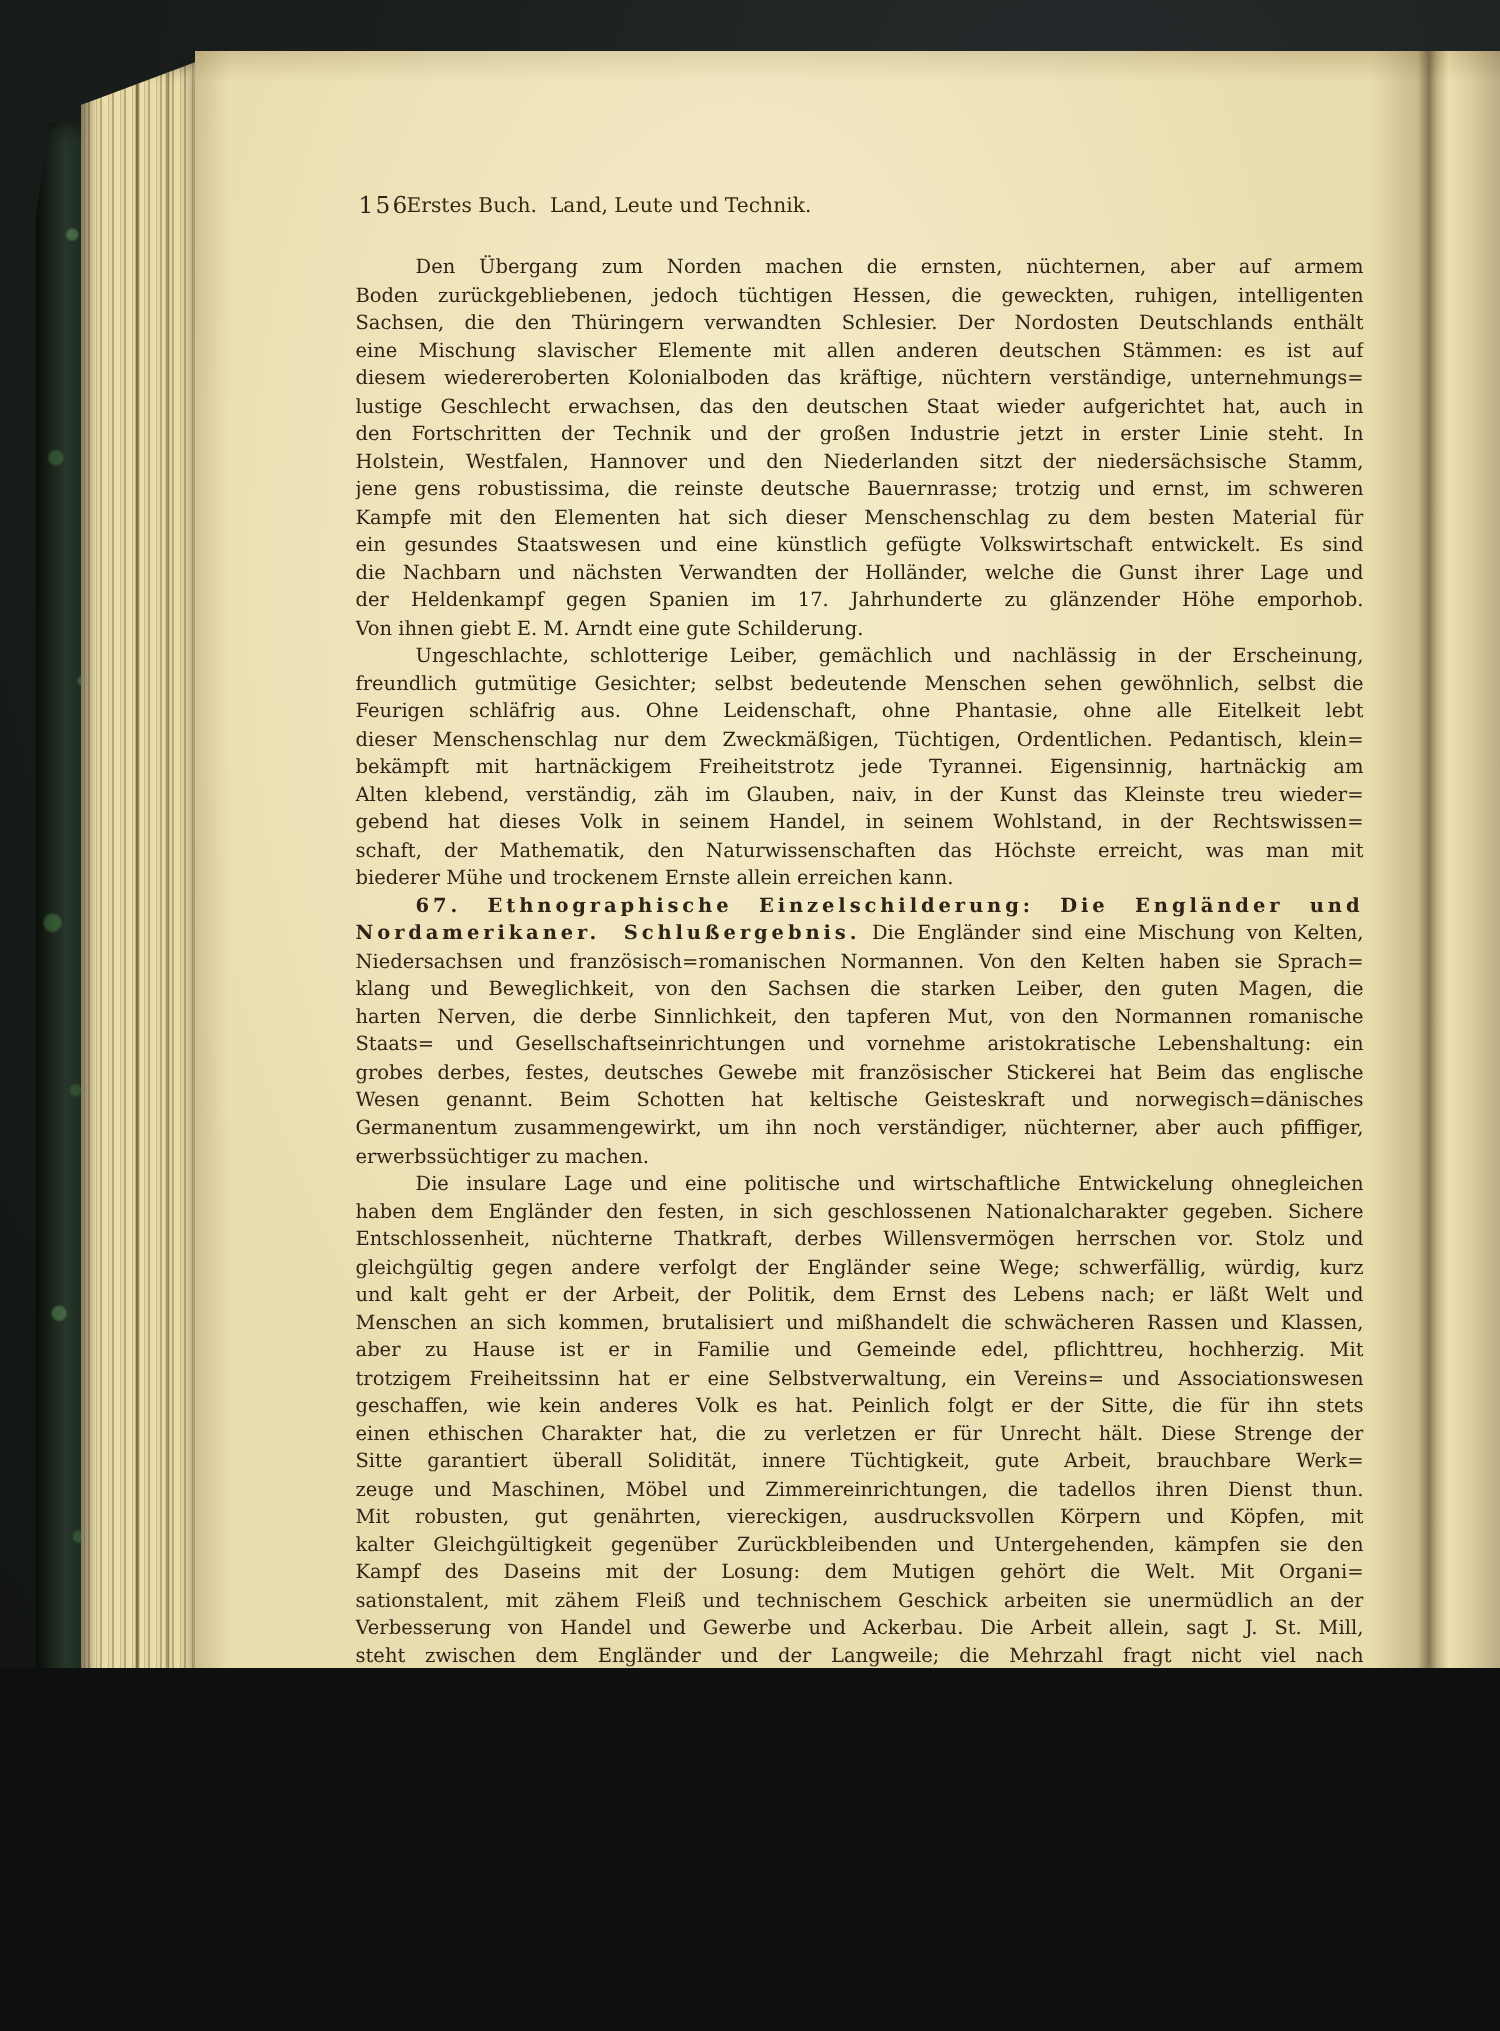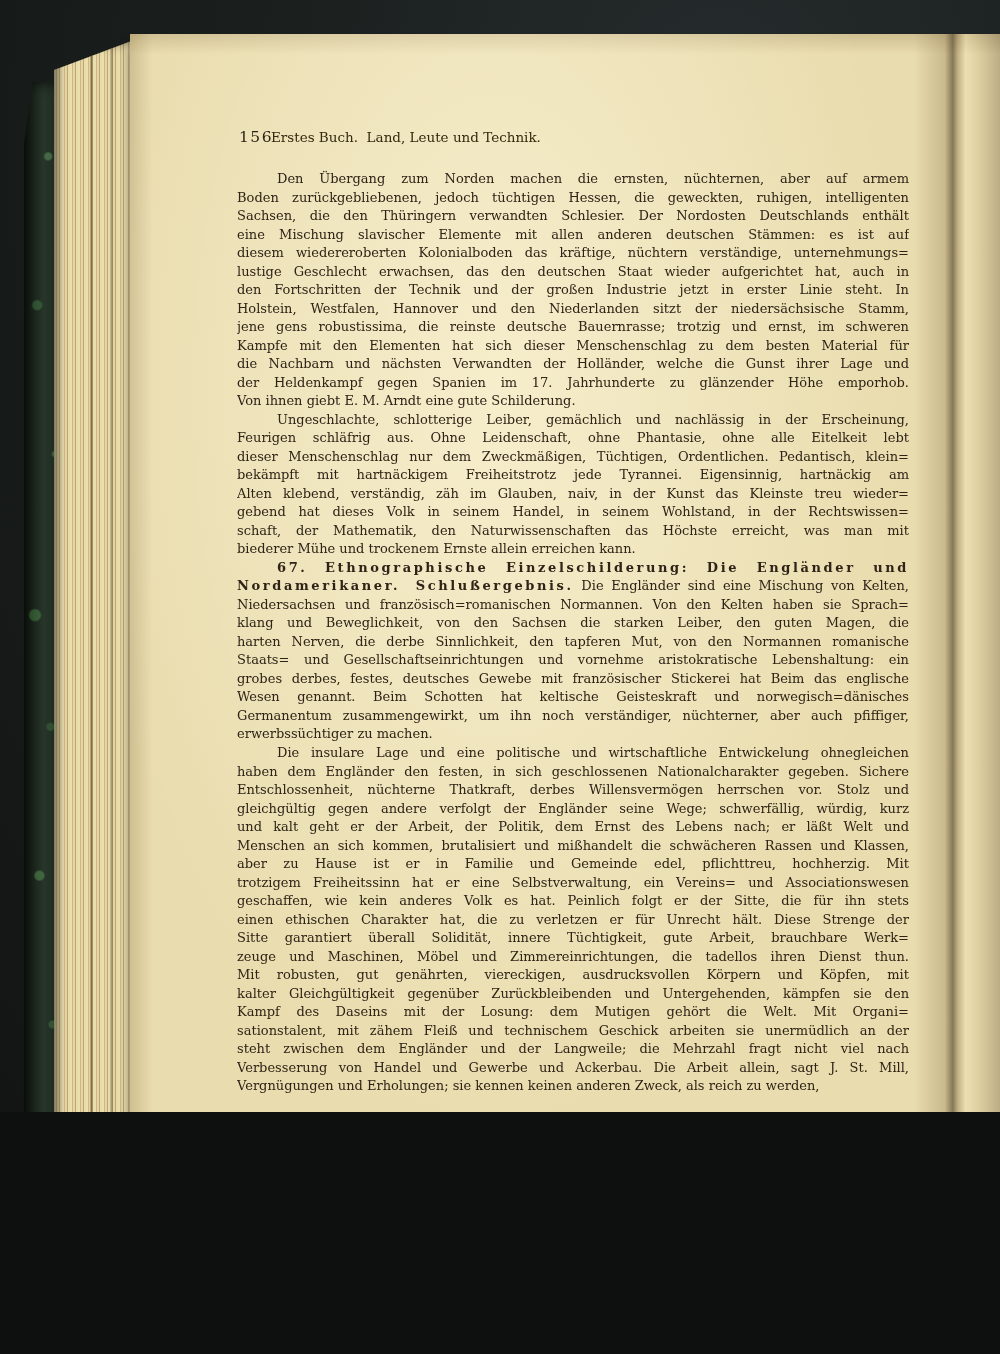--- a/index.html
+++ b/index.html
@@ -89,26 +89,28 @@
           <div class="line">Den Übergang zum Norden machen die ernsten, nüchternen, aber auf armem</div>
           <div class="line">Boden zurückgebliebenen, jedoch tüchtigen Hessen, die geweckten, ruhigen, intelligenten</div>
           <div class="line">Sachsen, die den Thüringern verwandten Schlesier. Der Nordosten Deutschlands enthält</div>
           <div class="line">eine Mischung slavischer Elemente mit allen anderen deutschen Stämmen: es ist auf</div>
           <div class="line">diesem wiedereroberten Kolonialboden das kräftige, nüchtern verständige, unternehmungs=</div>
           <div class="line">lustige Geschlecht erwachsen, das den deutschen Staat wieder aufgerichtet hat, auch in</div>
           <div class="line">den Fortschritten der Technik und der großen Industrie jetzt in erster Linie steht. In</div>
           <div class="line">Holstein, Westfalen, Hannover und den Niederlanden sitzt der niedersächsische Stamm,</div>
           <div class="line">jene gens robustissima, die reinste deutsche Bauernrasse; trotzig und ernst, im schweren</div>
           <div class="line">Kampfe mit den Elementen hat sich dieser Menschenschlag zu dem besten Material für</div>
+          <div class="line">ein gesundes Staatswesen und eine künstlich gefügte Volkswirtschaft entwickelt. Es sind</div>
           <div class="line">die Nachbarn und nächsten Verwandten der Holländer, welche die Gunst ihrer Lage und</div>
           <div class="line">der Heldenkampf gegen Spanien im 17. Jahrhunderte zu glänzender Höhe emporhob.</div>
           <div class="line last">Von ihnen giebt E. M. Arndt eine gute Schilderung.</div>
         </div>
         <div class="para">
           <div class="line">Ungeschlachte, schlotterige Leiber, gemächlich und nachlässig in der Erscheinung,</div>
+          <div class="line">freundlich gutmütige Gesichter; selbst bedeutende Menschen sehen gewöhnlich, selbst die</div>
           <div class="line">Feurigen schläfrig aus. Ohne Leidenschaft, ohne Phantasie, ohne alle Eitelkeit lebt</div>
           <div class="line">dieser Menschenschlag nur dem Zweckmäßigen, Tüchtigen, Ordentlichen. Pedantisch, klein=</div>
           <div class="line">bekämpft mit hartnäckigem Freiheitstrotz jede Tyrannei. Eigensinnig, hartnäckig am</div>
           <div class="line">Alten klebend, verständig, zäh im Glauben, naiv, in der Kunst das Kleinste treu wieder=</div>
           <div class="line">gebend hat dieses Volk in seinem Handel, in seinem Wohlstand, in der Rechtswissen=</div>
           <div class="line">schaft, der Mathematik, den Naturwissenschaften das Höchste erreicht, was man mit</div>
           <div class="line last">biederer Mühe und trockenem Ernste allein erreichen kann.</div>
         </div>
         <div class="para">
           <div class="line"><span class="spaced">67. Ethnographische Einzelschilderung: Die Engländer und</span></div>
@@ -132,19 +134,19 @@
           <div class="line">aber zu Hause ist er in Familie und Gemeinde edel, pflichttreu, hochherzig. Mit</div>
           <div class="line">trotzigem Freiheitssinn hat er eine Selbstverwaltung, ein Vereins= und Associationswesen</div>
           <div class="line">geschaffen, wie kein anderes Volk es hat. Peinlich folgt er der Sitte, die für ihn stets</div>
           <div class="line">einen ethischen Charakter hat, die zu verletzen er für Unrecht hält. Diese Strenge der</div>
           <div class="line">Sitte garantiert überall Solidität, innere Tüchtigkeit, gute Arbeit, brauchbare Werk=</div>
           <div class="line">zeuge und Maschinen, Möbel und Zimmereinrichtungen, die tadellos ihren Dienst thun.</div>
           <div class="line">Mit robusten, gut genährten, viereckigen, ausdrucksvollen Körpern und Köpfen, mit</div>
           <div class="line">kalter Gleichgültigkeit gegenüber Zurückbleibenden und Untergehenden, kämpfen sie den</div>
           <div class="line">Kampf des Daseins mit der Losung: dem Mutigen gehört die Welt. Mit Organi=</div>
           <div class="line">sationstalent, mit zähem Fleiß und technischem Geschick arbeiten sie unermüdlich an der</div>
+          <div class="line">Verbesserung von Handel und Gewerbe und Ackerbau. Die Arbeit allein, sagt J. St. Mill,</div>
           <div class="line">steht zwischen dem Engländer und der Langweile; die Mehrzahl fragt nicht viel nach</div>
-          <div class="line">Verbesserung von Handel und Gewerbe und Ackerbau. Die Arbeit allein, sagt J. St. Mill,</div>
           <div class="line last">Vergnügungen und Erholungen; sie kennen keinen anderen Zweck, als reich zu werden,</div>
         </div>
       </div>
   </div>
 </div>
 
 </body></html>

